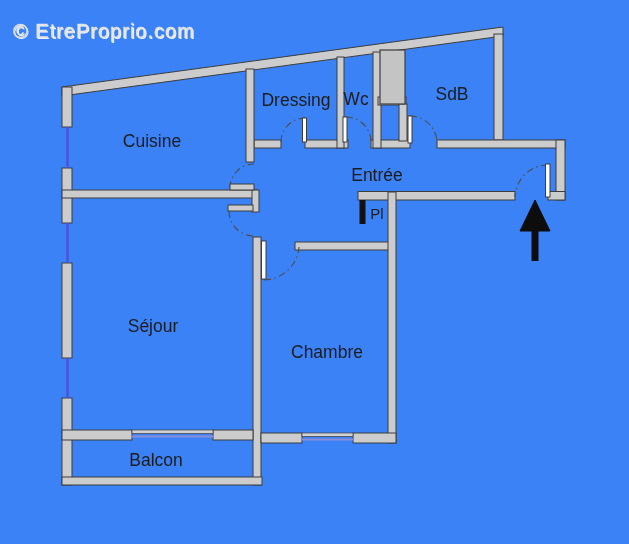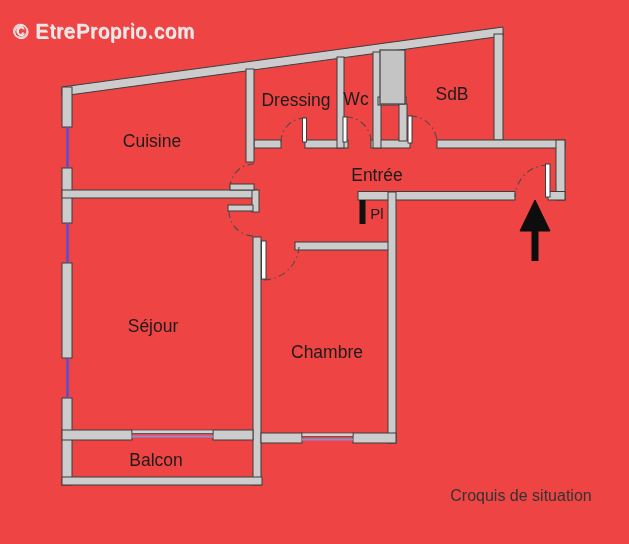--- a/index.html
+++ b/index.html
@@ -1,19 +1,19 @@
 <!DOCTYPE html>
 <html><head>
 <meta charset="utf-8">
 <style>
   html,body{margin:0;padding:0;background:#ffffff;}
   .stage{
     position:relative;
     width:629px;height:544px;
-    background:#ef4444;
+    background:#3b82f6;
     overflow:hidden;
     font-family:"Liberation Sans", sans-serif;
   }
   .watermark{
     position:absolute;
     left:13px;top:20px;
     font-size:20px;
     letter-spacing:1px;
     color:#e9e9e9;
     text-shadow:1px 1px 0 #f7f7f7;
@@ -98,14 +98,13 @@
       <text x="152" y="147" text-anchor="middle" font-size="17.5" fill="#1c1c1c" class="room-label">Cuisine</text>
       <text x="296" y="106" text-anchor="middle" font-size="17.5" fill="#1c1c1c" class="room-label">Dressing</text>
       <text x="356" y="105" text-anchor="middle" font-size="17.5" fill="#1c1c1c" class="room-label">Wc</text>
       <text x="452" y="100" text-anchor="middle" font-size="17.5" fill="#1c1c1c" class="room-label">SdB</text>
       <text x="377" y="181" text-anchor="middle" font-size="17.5" fill="#1c1c1c" class="room-label">Entrée</text>
       <text x="377" y="219" text-anchor="middle" font-size="15" fill="#1c1c1c" class="room-label">Pl</text>
       <text x="153" y="332" text-anchor="middle" font-size="17.5" fill="#1c1c1c" class="room-label">Séjour</text>
       <text x="327" y="358" text-anchor="middle" font-size="17.5" fill="#1c1c1c" class="room-label">Chambre</text>
       <text x="156" y="466" text-anchor="middle" font-size="17.5" fill="#1c1c1c" class="room-label">Balcon</text>
     </svg>
-  <div class="caption">Croquis de situation</div>
 </div>
 
 </body></html>

